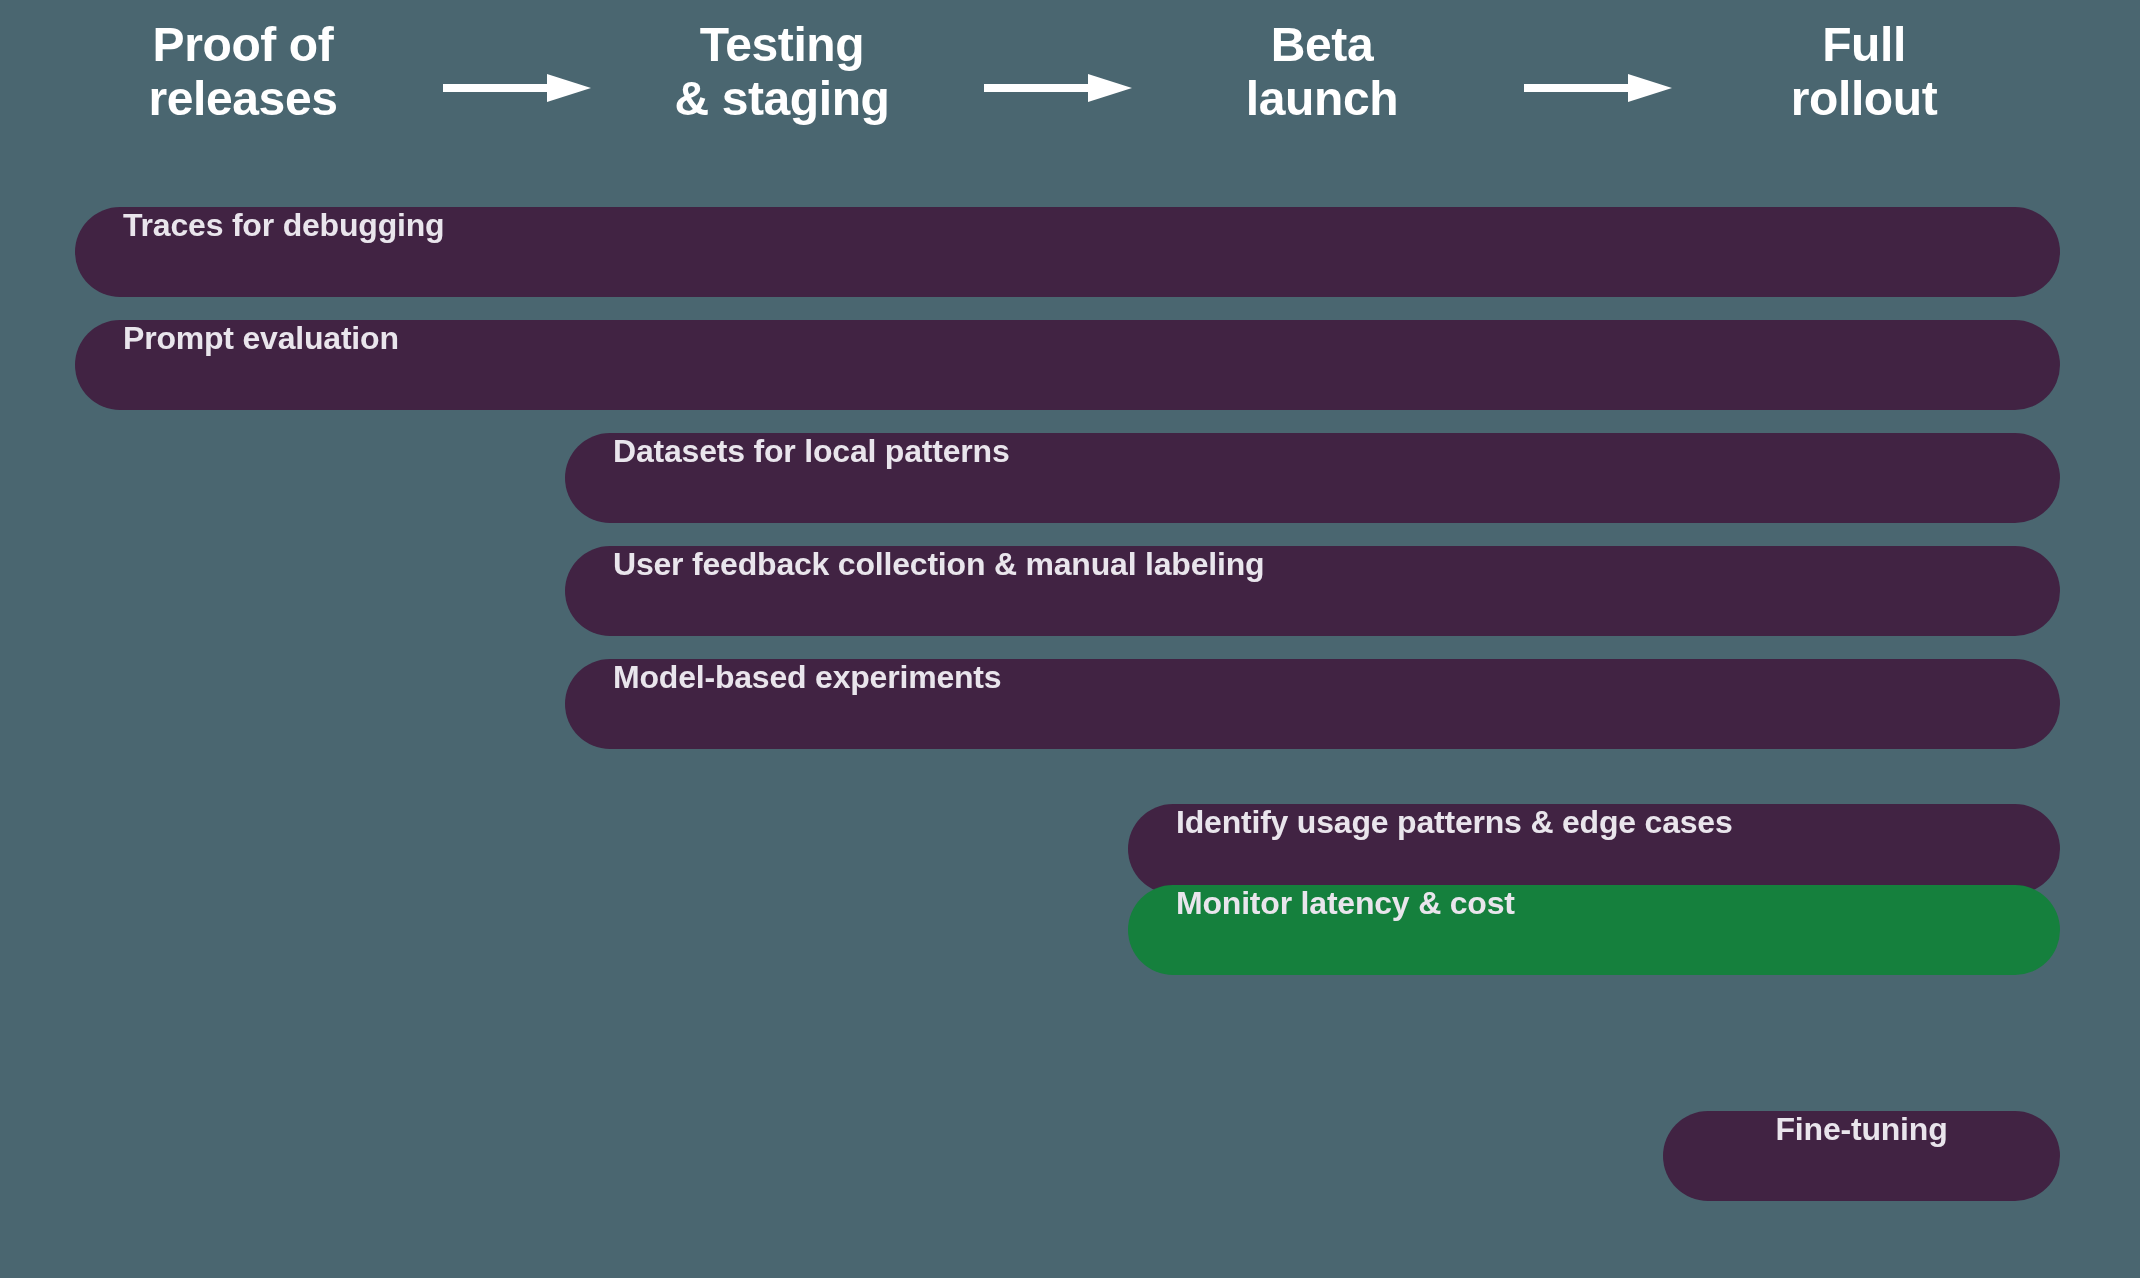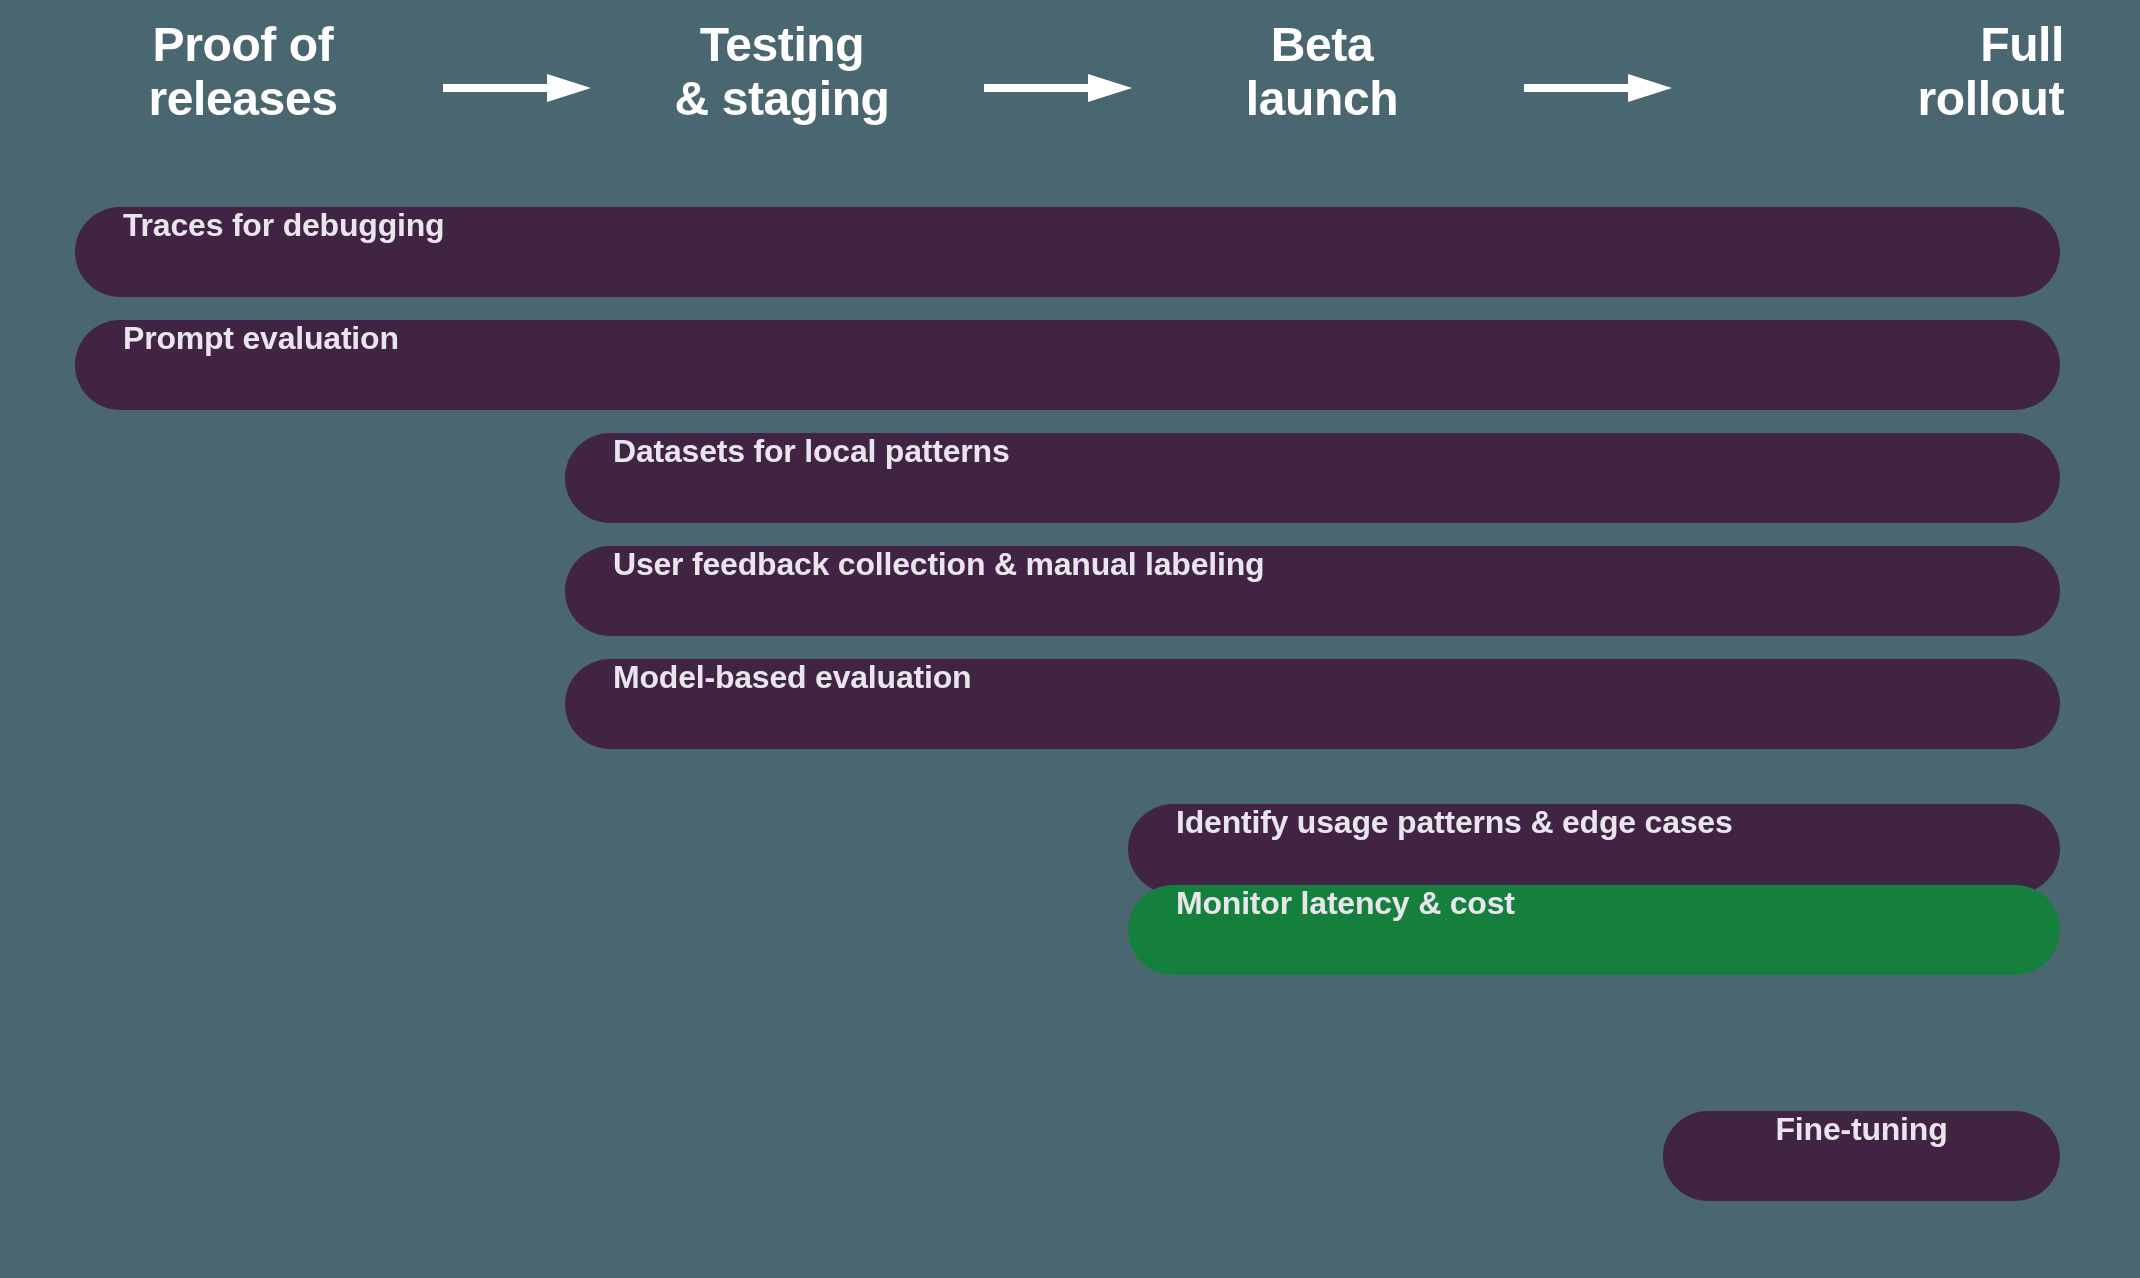--- a/index.html
+++ b/index.html
@@ -99,21 +99,21 @@
 <div id="canvas" style="background: rgb(74, 102, 112);">
 
   <div class="stage-header">
 
     <div class="stage-label" style="left: 43px; width: 400px; color: rgb(255, 255, 255);">Proof of
 releases</div>
     <div class="stage-label" style="left: 582px; width: 400px; color: rgb(255, 255, 255);">Testing
 &amp; staging</div>
     <div class="stage-label" style="left: 1122px; width: 400px; color: rgb(255, 255, 255);">Beta
 launch</div>
-    <div class="stage-label" style="left: 1664px; width: 400px; color: rgb(255, 255, 255); text-align: right;">Full
+    <div class="stage-label" style="left: 1664px; width: 400px; color: rgb(255, 255, 255);">Full
 rollout</div>
 
     <div class="stage-arrow" style="left: 443px;">
       <svg viewBox="0 0 148 30" xmlns="http://www.w3.org/2000/svg" aria-hidden="true">
         <rect x="0" y="11" width="112" height="8" fill="#ffffff"></rect>
         <polygon points="104,1 148,15 104,29" fill="#ffffff"></polygon>
       </svg>
     </div>
     <div class="stage-arrow" style="left: 984px;">
       <svg viewBox="0 0 148 30" xmlns="http://www.w3.org/2000/svg" aria-hidden="true">
@@ -141,21 +141,21 @@
 
     <div class="bar align-left" style="left: 565px; width: 1495px; top: 433px; background: rgb(65, 35, 67);">
       <span class="bar-label" style="color: rgb(233, 229, 236);">Datasets for local patterns</span>
     </div>
 
     <div class="bar align-left" style="left: 565px; width: 1495px; top: 546px; background: rgb(65, 35, 67);">
       <span class="bar-label" style="color: rgb(233, 229, 236);">User feedback collection &amp; manual labeling</span>
     </div>
 
     <div class="bar align-left" style="left: 565px; width: 1495px; top: 659px; background: rgb(65, 35, 67);">
-      <span class="bar-label" style="color: rgb(233, 229, 236);">Model-based evaluation</span>
+      <span class="bar-label" style="color: rgb(233, 229, 236);">Model-based experiments</span>
     </div>
 
     <div class="bar align-left" style="left: 1128px; width: 932px; top: 772px; background: rgb(65, 35, 67); margin-top: 32px;">
       <span class="bar-label" style="color: rgb(233, 229, 236);">Identify usage patterns &amp; edge cases</span>
     </div>
 
     <div class="bar align-left" style="left: 1128px; width: 932px; top: 885px; background: #15803d;">
       <span class="bar-label" style="color: rgb(233, 229, 236);">Monitor latency &amp; cost</span>
     </div>
 

